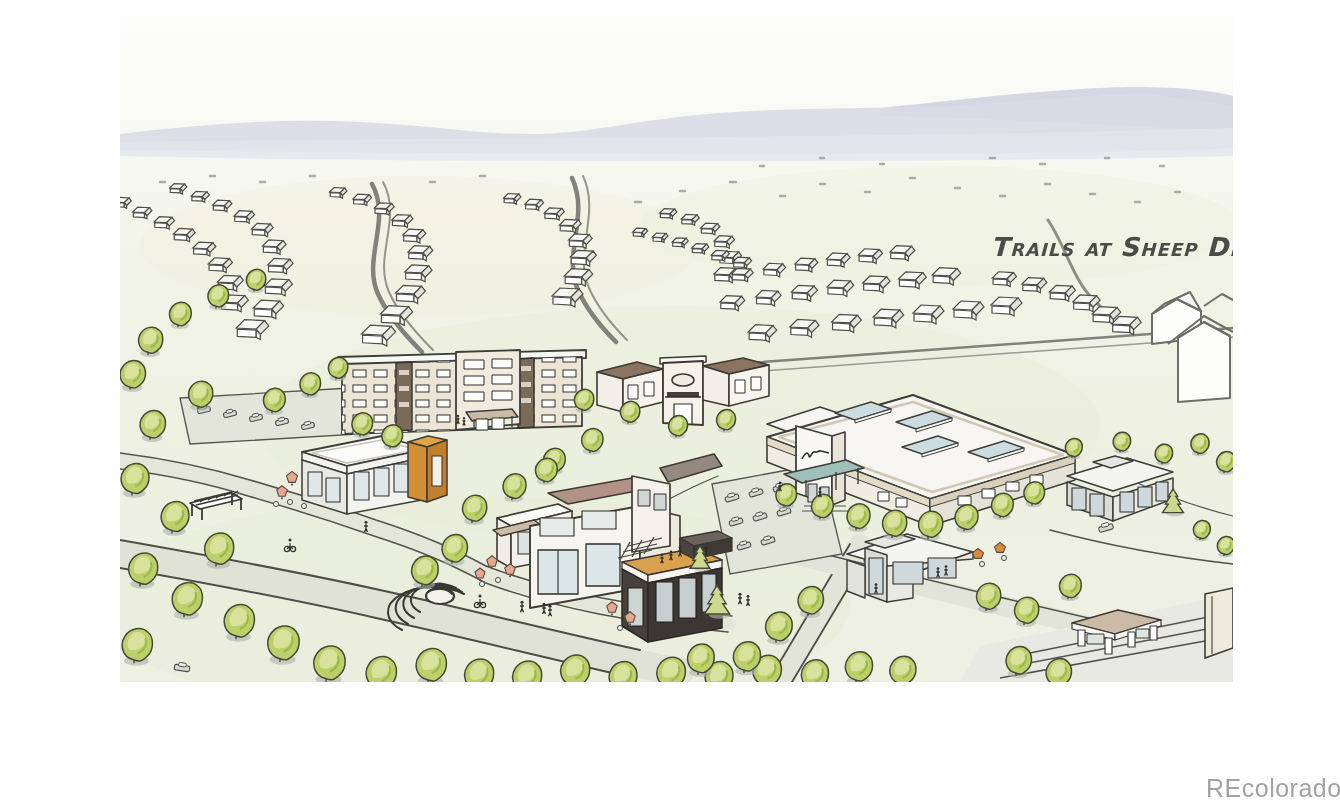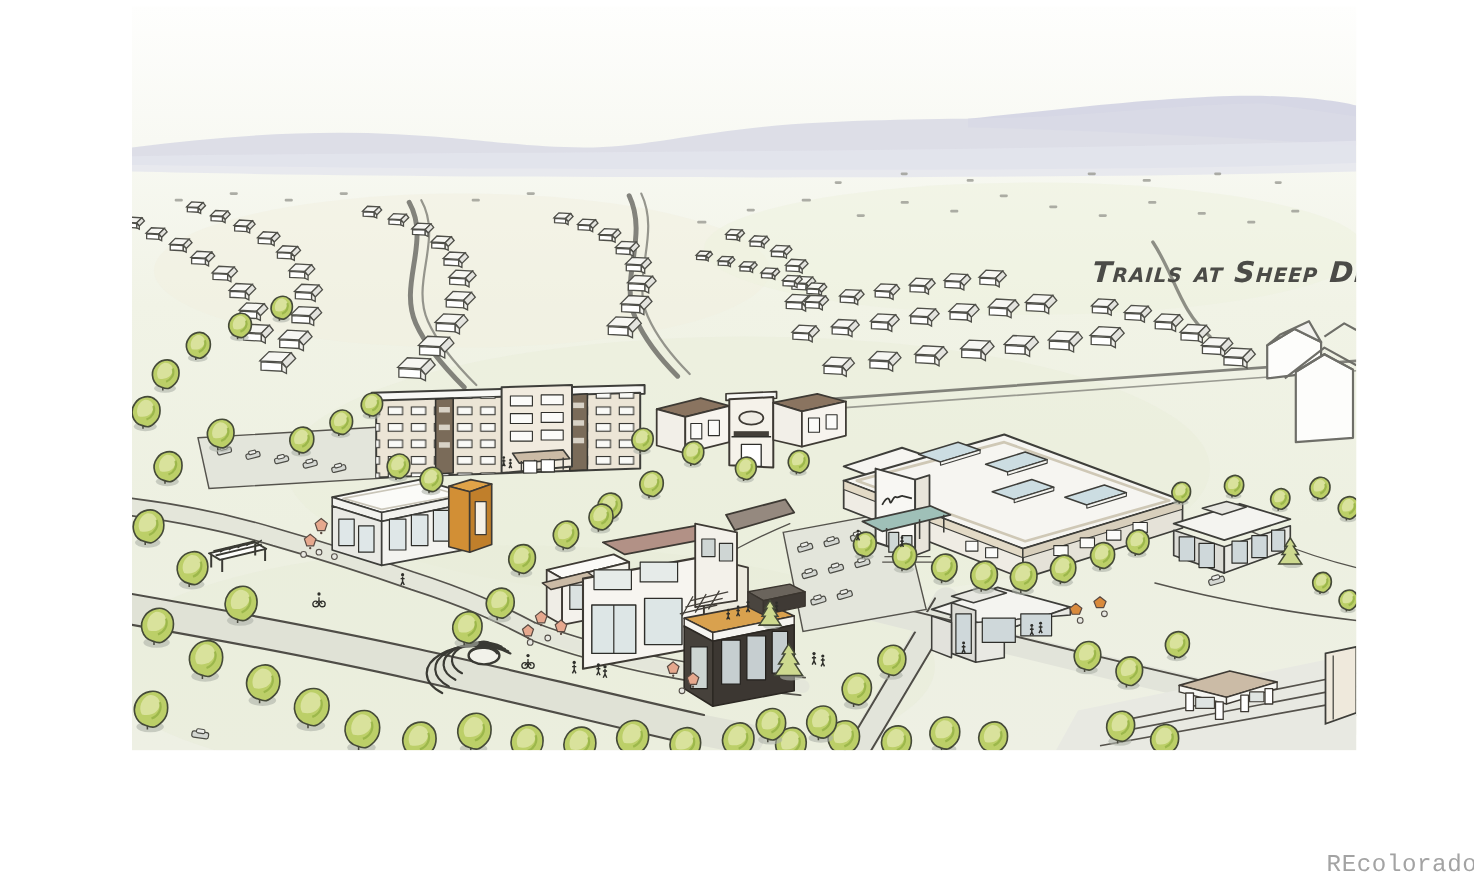--- a/index.html
+++ b/index.html
@@ -1,21 +1,21 @@
 <!DOCTYPE html>
 <html><head>
 <meta charset="utf-8">
 <style>
   html,body{margin:0;padding:0;background:#ffffff;}
   #page{position:relative;width:1340px;height:804px;background:#ffffff;overflow:hidden;
         font-family:"Liberation Sans",sans-serif;}
   #illustration{position:absolute;left:120px;top:6px;width:1113px;height:676px;overflow:hidden;
         background:linear-gradient(to bottom,#fefefd 0%,#f8f9f3 18%,#f1f3e6 40%,#edf0e1 70%,#eef0e4 100%);}
   #watermark{position:absolute;left:1206px;top:774px;width:130px;
-        font-family:Liberation Mono, monospace;font-size:22px;color:#a3a3a3;letter-spacing:.5px;}
+        font-family:Liberation Sans, sans-serif;font-size:25px;color:#a3a3a3;letter-spacing:.5px;}
   svg text.site-label{font-family:"DejaVu Sans",sans-serif;font-weight:bold;font-style:italic;
         font-variant:small-caps;font-size:26px;fill:#4b4b47;letter-spacing:1px;}
 </style>
 </head>
 <body>
 
 <div id="page">
   <div id="illustration">
   <svg width="1113" height="676" viewBox="0 0 1113 676" xmlns="http://www.w3.org/2000/svg">
     <defs>

